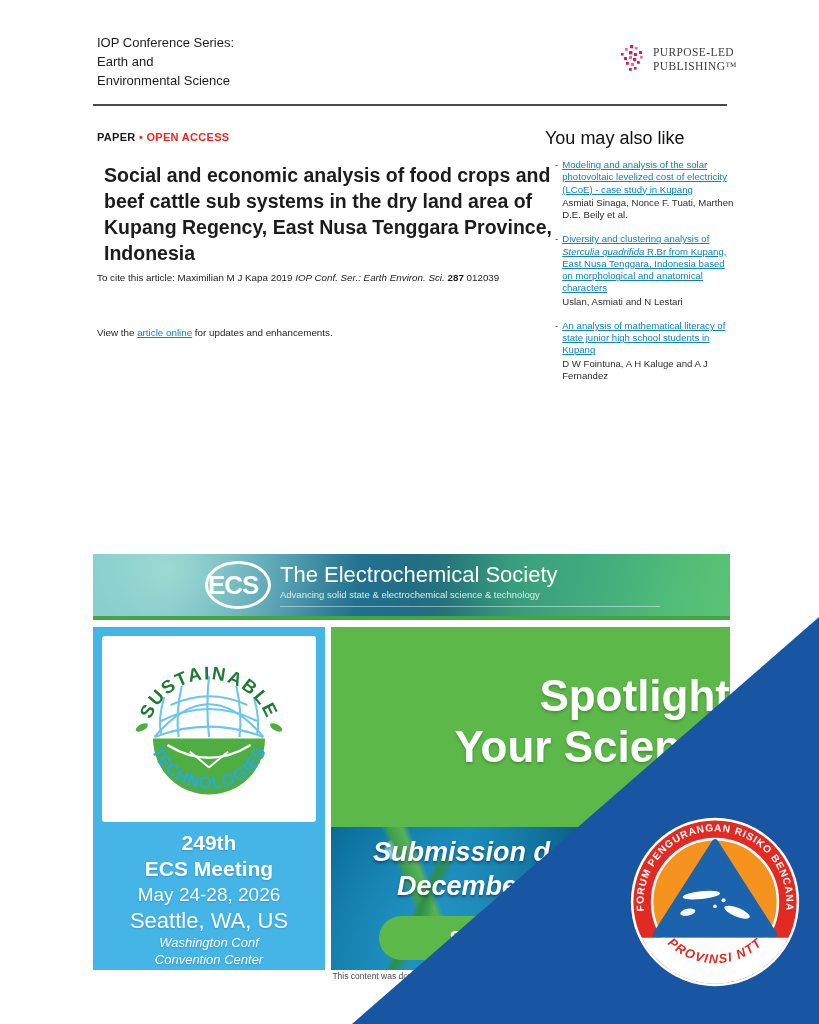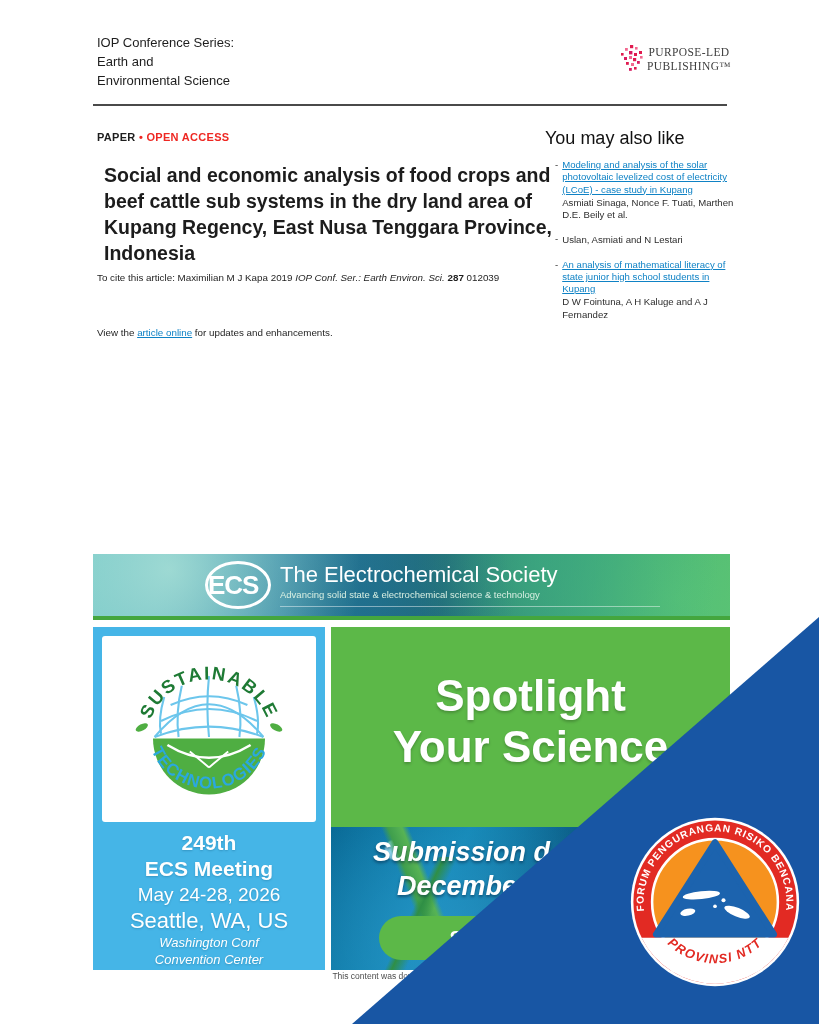--- a/index.html
+++ b/index.html
@@ -3,21 +3,21 @@
 <meta charset="utf-8">
 <style>
   html,body{margin:0;padding:0;background:#fff;}
   .page{position:relative;width:819px;height:1024px;background:#ffffff;overflow:hidden;
         font-family:"Liberation Sans",sans-serif;}
 
   
   .journal{position:absolute;left:97px;top:34px;font-size:13px;line-height:1.45;color:#1e1e1e;
            white-space:pre-line;}
   .rule{position:absolute;left:93px;top:104px;width:634px;height:2px;background:#4a4a4a;}
-  .publisher{position:absolute;left:620px;top:44px;display:flex;align-items:flex-start;gap:1px;text-align:center;}
+  .publisher{position:absolute;left:620px;top:44px;display:flex;align-items:flex-start;gap:7px;}
   .ptext{font-family:"Liberation Serif",serif;font-size:11.5px;line-height:1.2;color:#3d3d3d;
          letter-spacing:.4px;padding-top:2px;}
 
   
   .paper-line{position:absolute;left:97px;top:131px;font-size:11px;font-weight:bold;color:#1e1e1e;
               letter-spacing:.3px;}
   .paper-line .bullet,.paper-line .oa{color:#ee2722;}
   .title{position:absolute;left:96px;top:155px;width:462px;font-size:19.5px;line-height:1.33;
          color:#1c1c1c;font-weight:400;}
   .cite{position:absolute;left:97px;top:272px;width:470px;font-size:9.8px;color:#1e1e1e;}
@@ -57,21 +57,21 @@
   .panel-left{width:232px;background:#45b5e7;box-sizing:border-box;padding:9px;flex:none;}
   .sus-card{background:#fff;border-radius:3px;height:186px;display:flex;align-items:center;
             justify-content:center;}
   .meet{color:#fff;text-align:center;margin-top:8px;text-shadow:0 1px 2px rgba(0,60,90,.25);}
   .meet .m1,.meet .m2{font-size:21px;font-weight:bold;line-height:1.25;}
   .meet .m3{font-size:19px;line-height:1.3;}
   .meet .m4{font-size:22px;line-height:1.25;}
   .meet .m5{font-size:13px;font-style:italic;line-height:1.3;}
 
   .panel-right{flex:1;display:flex;flex-direction:column;}
-  .headline{height:200px;background:#5cb848;color:#fff;text-align:center;box-sizing:border-box;
+  .headline{height:200px;background:#5cb848;color:#fff;text-align:right;box-sizing:border-box;
             padding-top:44px;font-size:44px;font-weight:800;line-height:1.15;
             text-shadow:0 2px 3px rgba(0,0,0,.22);}
   .photo{position:relative;flex:1;overflow:hidden;color:#fff;
       background:
         radial-gradient(circle at 78% 18%, rgba(150,225,250,.9) 0 13px, rgba(150,225,250,0) 15px),
         radial-gradient(circle at 16% 16%, rgba(170,235,255,.8) 0 9px, rgba(170,235,255,0) 11px),
         radial-gradient(circle at 52% 55%, rgba(120,210,245,.55) 0 16px, rgba(120,210,245,0) 19px),
         radial-gradient(circle at 30% 85%, rgba(40,150,200,.9), rgba(40,150,200,0) 55%),
         linear-gradient(115deg,#0a6a96 0%,#1287b4 30%,#0c5d86 55%,#0e7aa6 80%,#0a5a80 100%);}
   .photo:before{content:"";position:absolute;left:-30px;top:-10px;width:260px;height:200px;
@@ -150,20 +150,21 @@
       <span class="dash">-</span>
       <div>
         <a class="blue"><span>Modeling and analysis of the solar photovoltaic levelized cost of electricity (LCoE) - case study in Kupang</span><span class="it"></span><span></span></a>
         <div class="authors">Asmiati Sinaga, Nonce F. Tuati, Marthen D.E. Beily et al.</div>
       </div>
     </div>
 
     <div class="rel-item">
       <span class="dash">-</span>
       <div>
+        <a class="blue"><span>Diversity and clustering analysis of </span><span class="it">Sterculia quadrifida</span><span> R.Br from Kupang, East Nusa Tenggara, Indonesia based on morphological and anatomical characters</span></a>
         <div class="authors">Uslan, Asmiati and N Lestari</div>
       </div>
     </div>
 
     <div class="rel-item">
       <span class="dash">-</span>
       <div>
         <a class="blue"><span>An analysis of mathematical literacy of state junior high school students in Kupang</span><span class="it"></span><span></span></a>
         <div class="authors">D W Fointuna, A H Kaluge and A J Fernandez</div>
       </div>

